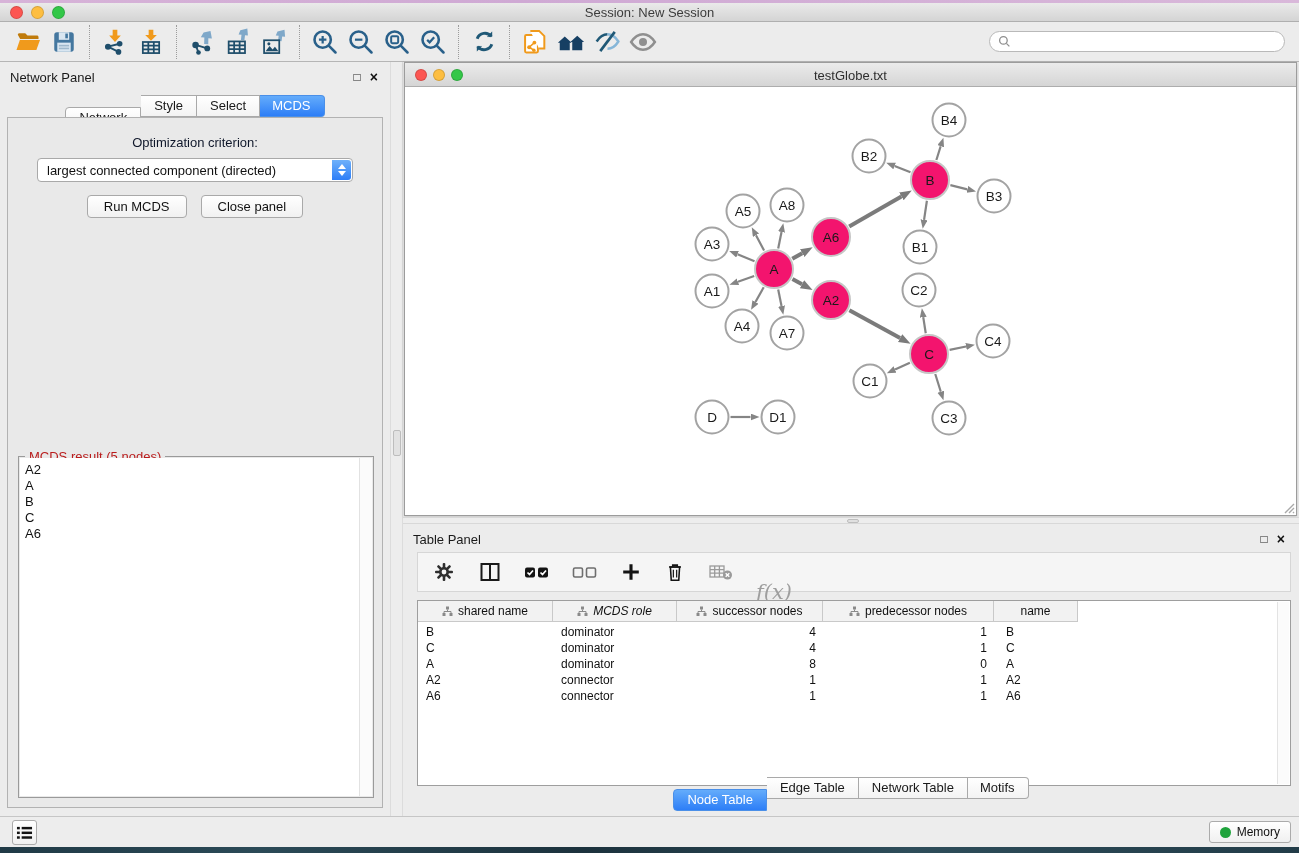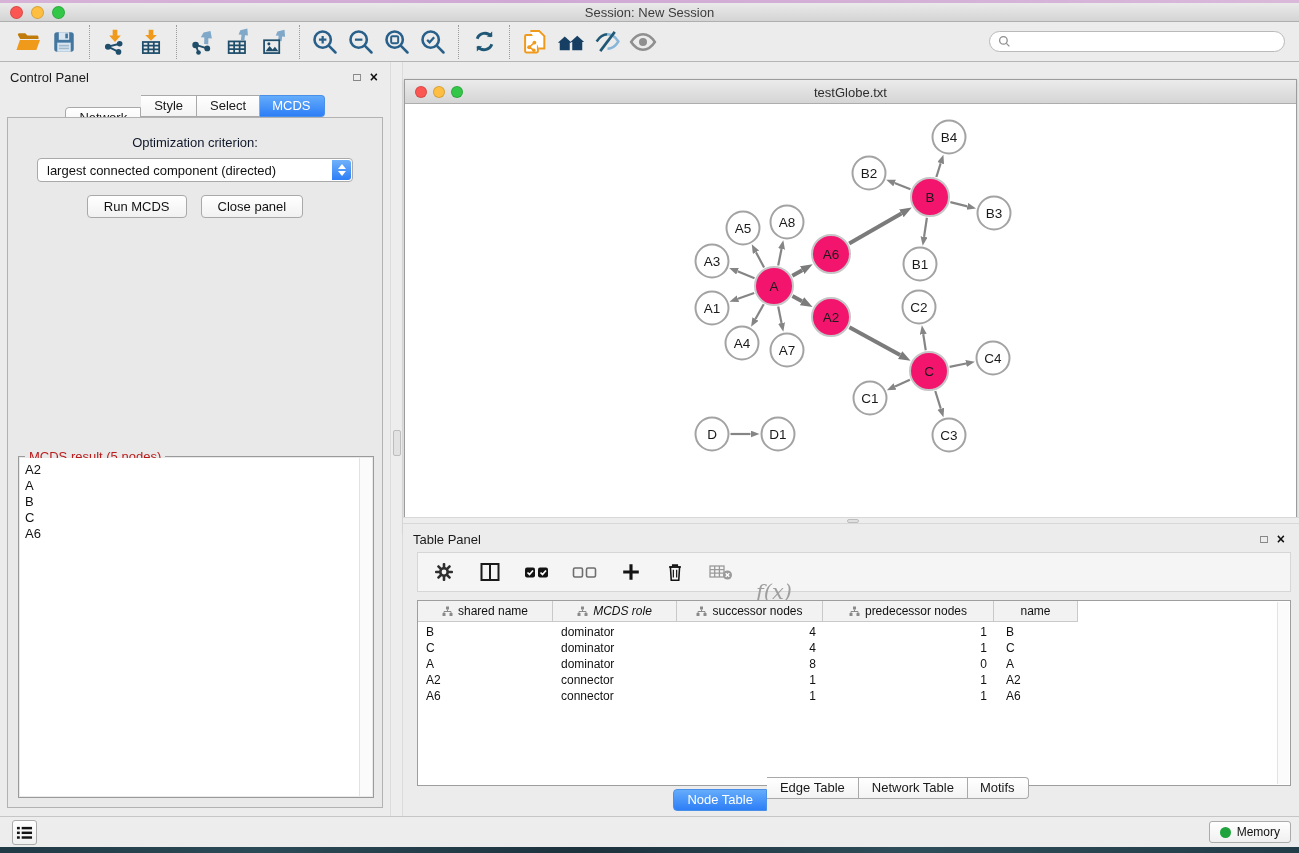--- a/index.html
+++ b/index.html
@@ -64,21 +64,21 @@
   .btn-row { margin-top:13px; display:flex; justify-content:center; gap:14px; }
   .mac-btn { height:23px; padding:0 16px; background:linear-gradient(#FFFFFF,#F1F1F1); border:1px solid #A9A9A9;
      border-radius:4px; font-size:13px; color:#111; font-family:"Liberation Sans",sans-serif; }
   .groupbox { position:absolute; left:10px; right:8px; top:338px; bottom:9px; border:1px solid #9A9A9A; }
   .group-legend { position:absolute; top:-8px; left:6px; background:#E9E9E9; padding:0 4px; font-size:13px; color:#b91c1c; }
   .mcds-list { position:absolute; left:1px; right:1px; top:1px; bottom:1px; background:#fff; overflow:hidden; text-align:left; }
   .mcds-list .list-item { font-size:13px; color:#111; padding:1px 5px 0; height:16px; }
   .list-scroll { position:absolute; right:1px; top:1px; bottom:1px; width:13px; background:#FBFBFB; border-left:1px solid #E2E2E2; }
 
   
-  .net-window { position:absolute; left:1px; top:17px; right:2px; height:454px; background:#f9a8d4;
+  .net-window { position:absolute; left:1px; top:0; right:2px; height:454px; background:#f9a8d4;
      border:1px solid #9C9C9C; box-shadow:0 1px 3px rgba(0,0,0,.18); }
   .net-titlebar { position:relative; height:24px; background:linear-gradient(#EBEBEB,#D5D5D5); border-bottom:1px solid #ADADAD; }
   .net-titlebar .lights { top:6px; gap:6px; }
   .net-titlebar .light { width:12px; height:12px; }
   .net-title { position:absolute; left:0; right:0; top:5px; text-align:center; font-size:13px; color:#2E2E2E; }
   .net-canvas { position:absolute; left:0; right:0; top:24px; bottom:0; background:#fff; overflow:hidden; }
   .resize-grip { position:absolute; right:1px; bottom:1px; }
 
   .h-divider { position:absolute; left:0; right:0; top:455px; height:7px; background:#EDEDED;
      border-top:1px solid #D8D8D8; border-bottom:1px solid #D8D8D8; }
@@ -265,21 +265,21 @@
           <path d="M15.5 15.5L21 21"></path>
       </svg>
       <input value="" style="">
     </div>
   </div>
 
   <div class="main">
 
     <div class="control-panel">
       <div class="panel-head">
-        <span class="panel-title">Control Panel</span>
+        <span class="panel-title">Network Panel</span>
         <span class="panel-ctl" style="right:12px;">
           <span class="glyph-float">□</span>
           <span class="glyph-close">×</span>
         </span>
       </div>
       <div class="seg cp-tabs" id="cp-tabs">
           <div class="seg-tab">Network</div>
           <div class="seg-tab">Style</div>
           <div class="seg-tab">Select</div>
           <div class="seg-tab active">MCDS</div>

